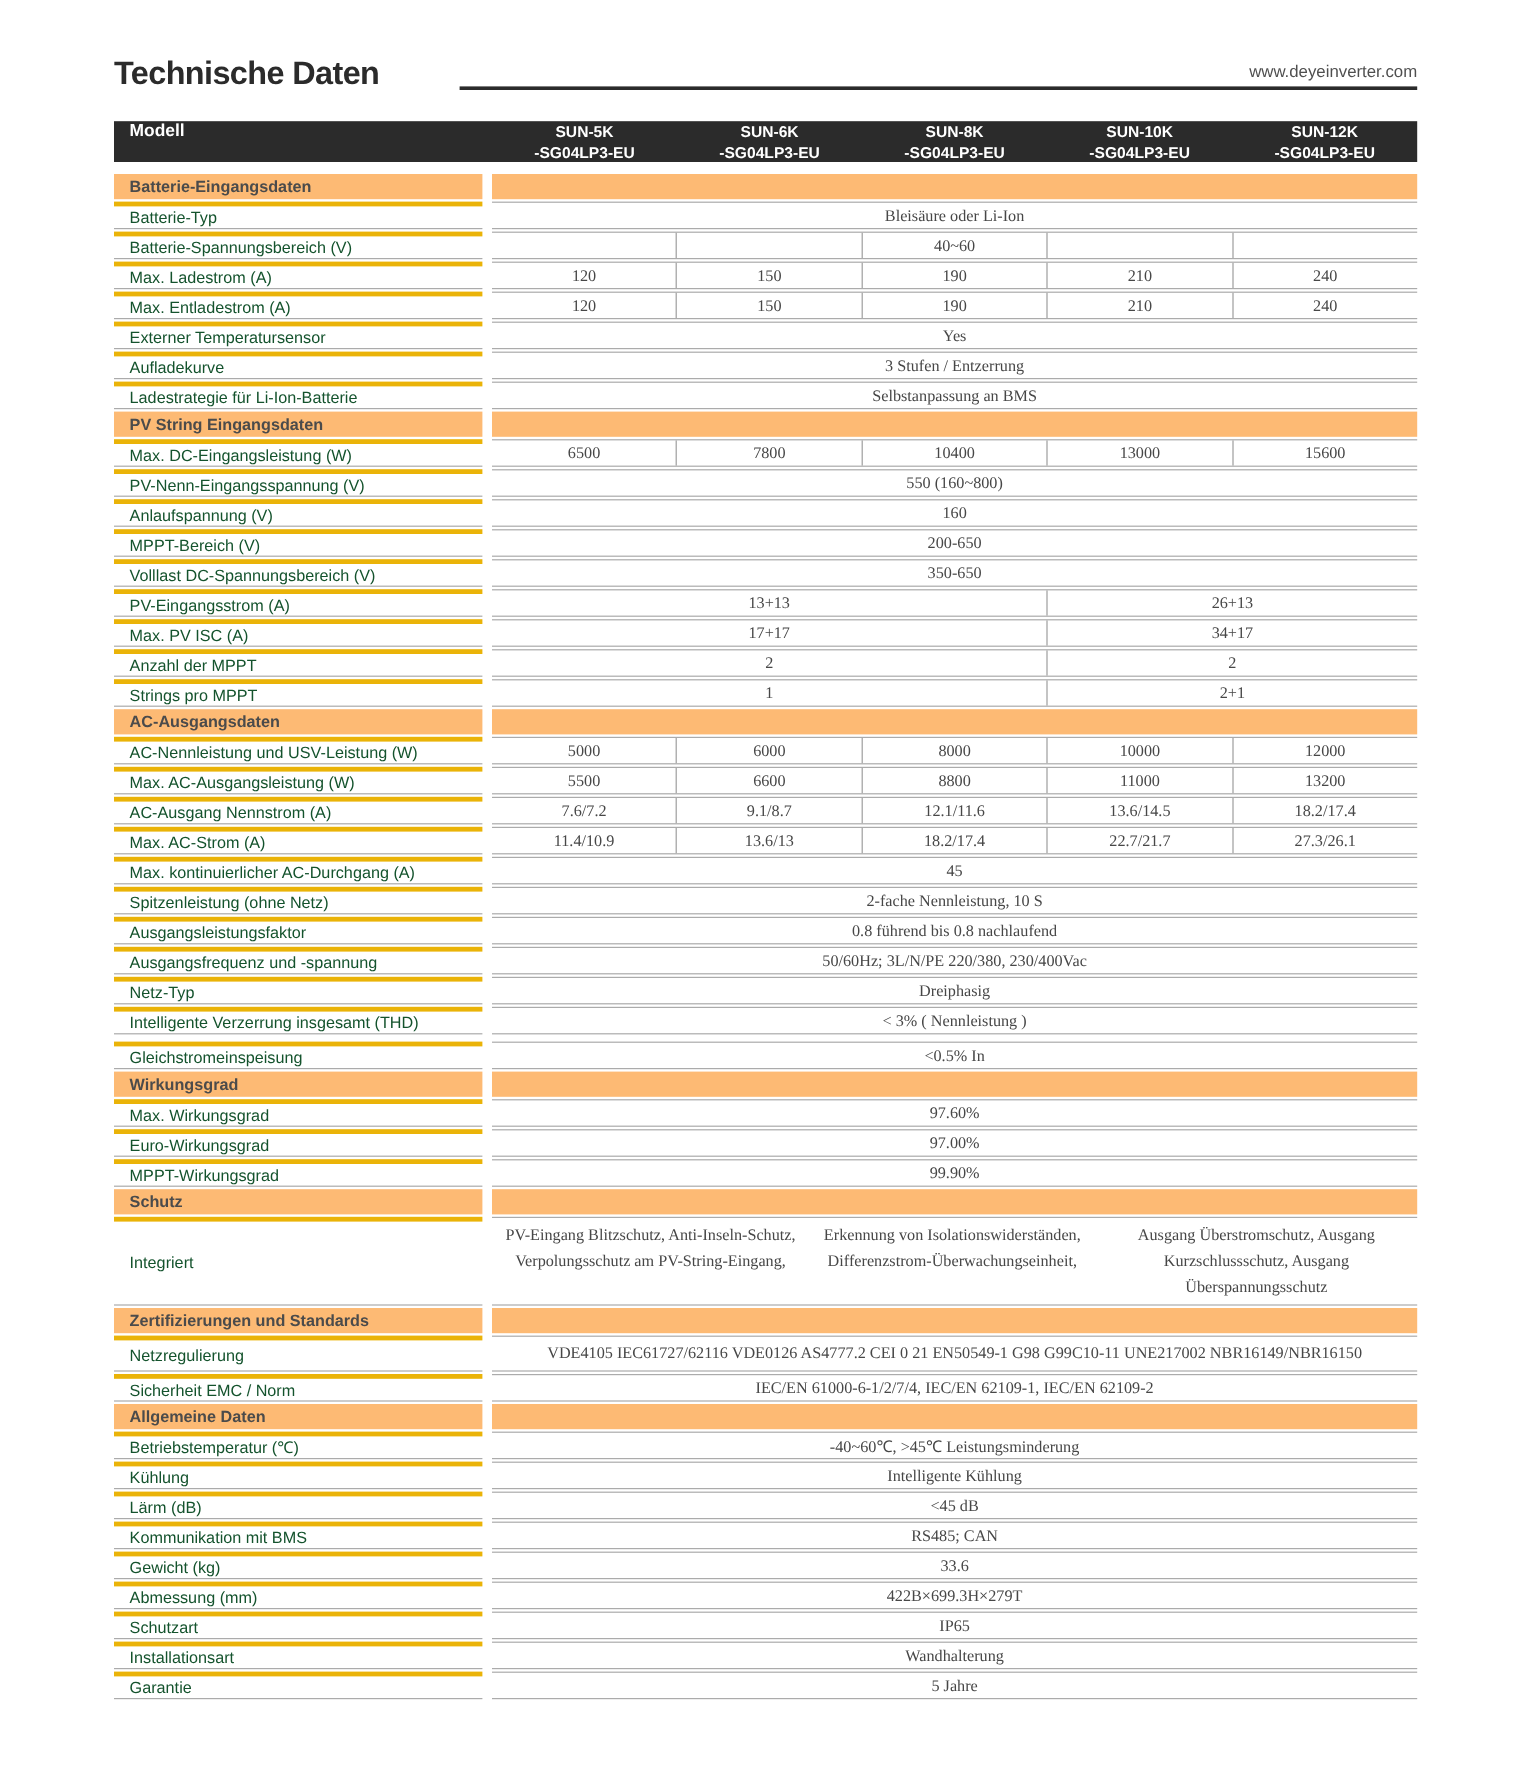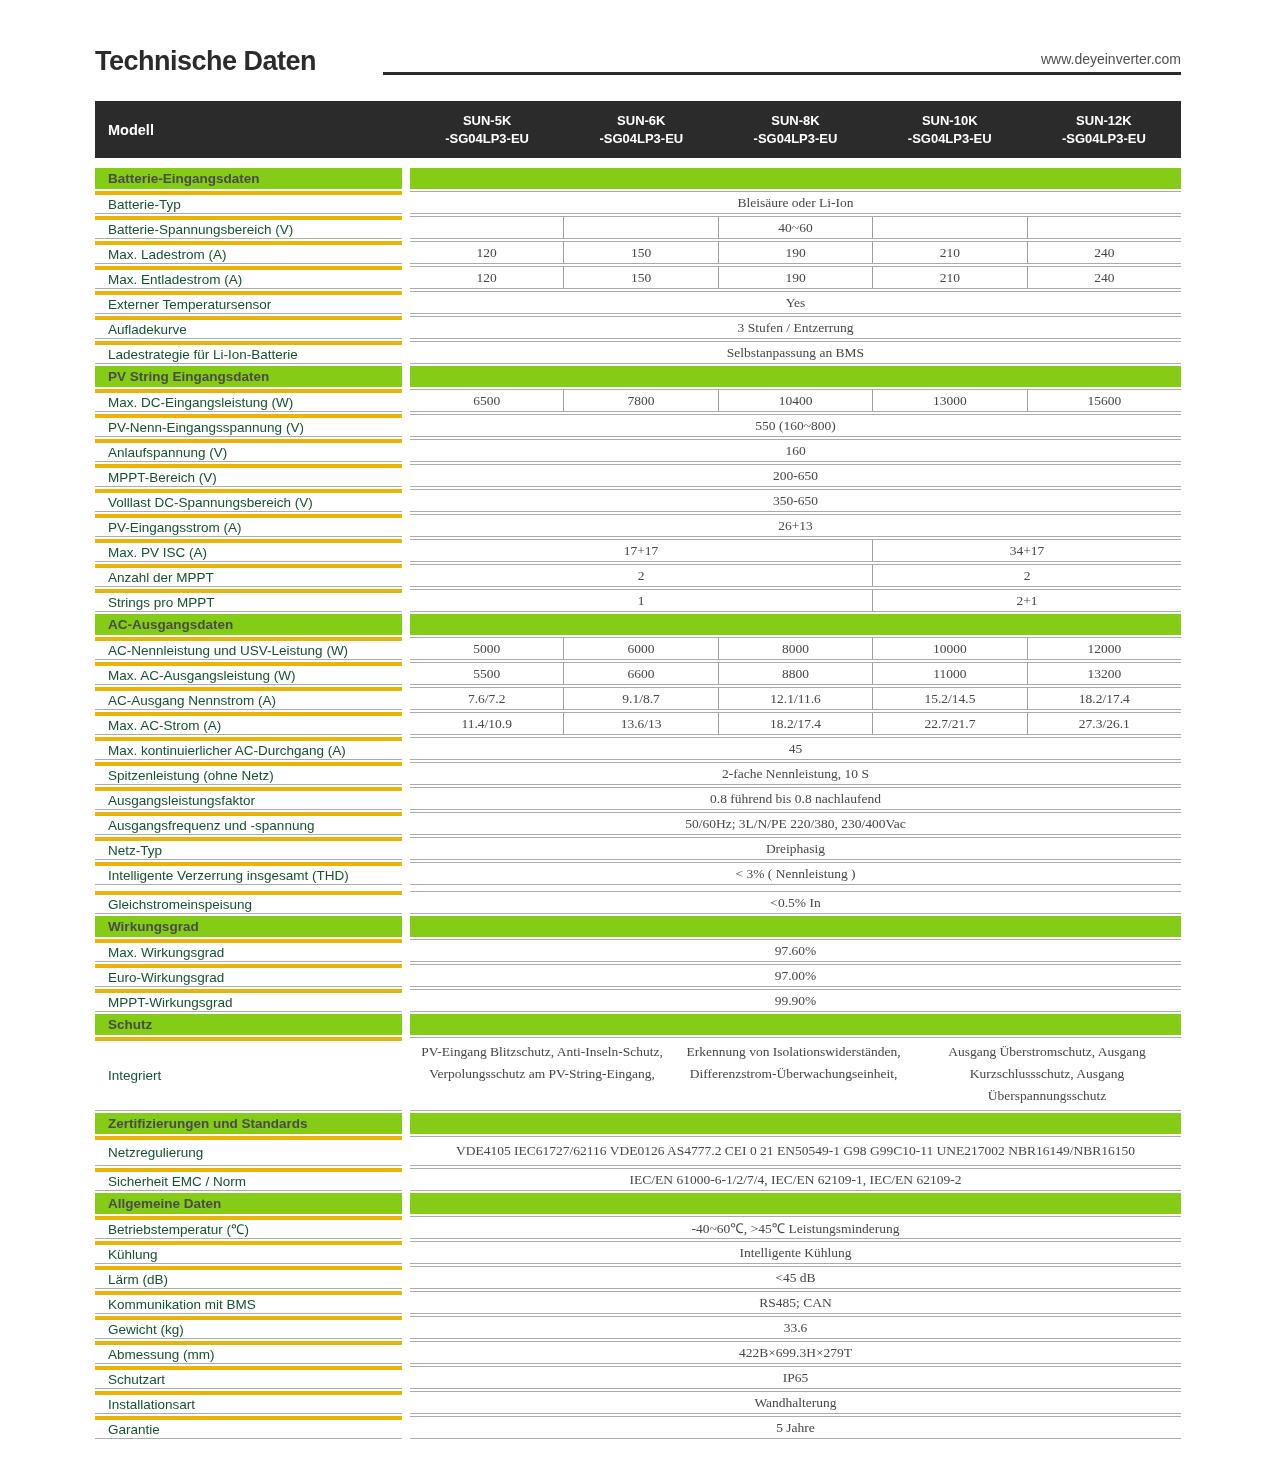--- a/index.html
+++ b/index.html
@@ -11,21 +11,21 @@
   .page { padding:48px 85px 0 95px; box-sizing:border-box; }
 
   
   .doc-header { display:flex; align-items:flex-end; margin-bottom:26px;gap:45px; }
   .doc-title { font-size:27px; font-weight:bold; color:#2b2b2b; letter-spacing:-0.5px; line-height:1; white-space:nowrap; }
   .rule-wrap { flex:1; margin-left:22px; display:flex; flex-direction:column; align-items:flex-end; }
   .site-url { font-size:14px; color:#4f4f4f; margin-bottom:5px; }
   .title-rule { width:100%; height:3px; background:#2b2b2b; }
 
   
-  .model-bar { display:flex; background:#2b2b2b; color:#ffffff; height:57px; align-items:center; margin-bottom:10px; }
+  .model-bar { display:flex; background:#2b2b2b; color:#ffffff; height:34px; align-items:flex-start; margin-bottom:10px; }
   .model-bar .mlabel { width:315px; padding-left:13px; box-sizing:border-box; font-weight:bold; font-size:14.5px; }
   .model-bar .mcol { flex:1; text-align:center; font-weight:bold; font-size:13px; line-height:1.35; }
 
   
   .row { display:flex; margin-bottom:2px; }
   .row.gap { margin-top:6px;justify-content:flex-end; }
   .label {
     width:307px; min-height:23px; box-sizing:border-box; padding-left:13px; padding-right:4px;
     border-top:4px solid #eab308; border-bottom:1px solid #ababab;
     display:flex; align-items:center; font-size:13.5px; color:#14532d;
@@ -39,21 +39,21 @@
   .data.span { display:flex; align-items:center; justify-content:center; }
   .data.cells { display:flex; align-items:stretch; }
   .cell { flex:1; display:flex; align-items:center; justify-content:center; }
   .cell + .cell { border-left:1px solid #9e9e9e; }
   .cell.w3 { flex:3; } .cell.w2 { flex:2; }
   .data.lines { display:flex; flex-direction:row; justify-content:center; padding:3px 0; }
   .data.lines .line { line-height:22px; }
 
   
   .section-row .label, .section-row .data {
-    background:#84cc16; border:none; min-height:21px;
+    background:#fdba74; border:none; min-height:21px;
     font-weight:bold; color:#4b4b4b;
   }
 </style>
 </head>
 <body>
 
 <div class="page">
 
   <div class="doc-header">
     <div class="doc-title">Technische Daten</div>
@@ -181,20 +181,21 @@
       </div>
       <div class="row">
         <div class="label">Volllast DC-Spannungsbereich (V)</div>
         <div class="gutter"></div>
         <div class="data span">350-650</div>
       </div>
       <div class="row">
         <div class="label">PV-Eingangsstrom (A)</div>
         <div class="gutter"></div>
         <div class="data cells">
+          <div class="cell w3">13+13</div>
           <div class="cell w2">26+13</div>
         </div>
       </div>
       <div class="row">
         <div class="label">Max. PV ISC (A)</div>
         <div class="gutter"></div>
         <div class="data cells">
           <div class="cell w3">17+17</div>
           <div class="cell w2">34+17</div>
         </div>
@@ -242,21 +243,21 @@
           <div class="cell">13200</div>
         </div>
       </div>
       <div class="row">
         <div class="label">AC-Ausgang Nennstrom (A)</div>
         <div class="gutter"></div>
         <div class="data cells">
           <div class="cell">7.6/7.2</div>
           <div class="cell">9.1/8.7</div>
           <div class="cell">12.1/11.6</div>
-          <div class="cell">15.2/14.5</div>
+          <div class="cell">13.6/14.5</div>
           <div class="cell">18.2/17.4</div>
         </div>
       </div>
       <div class="row">
         <div class="label">Max. AC-Strom (A)</div>
         <div class="gutter"></div>
         <div class="data cells">
           <div class="cell">11.4/10.9</div>
           <div class="cell">13.6/13</div>
           <div class="cell">18.2/17.4</div>

